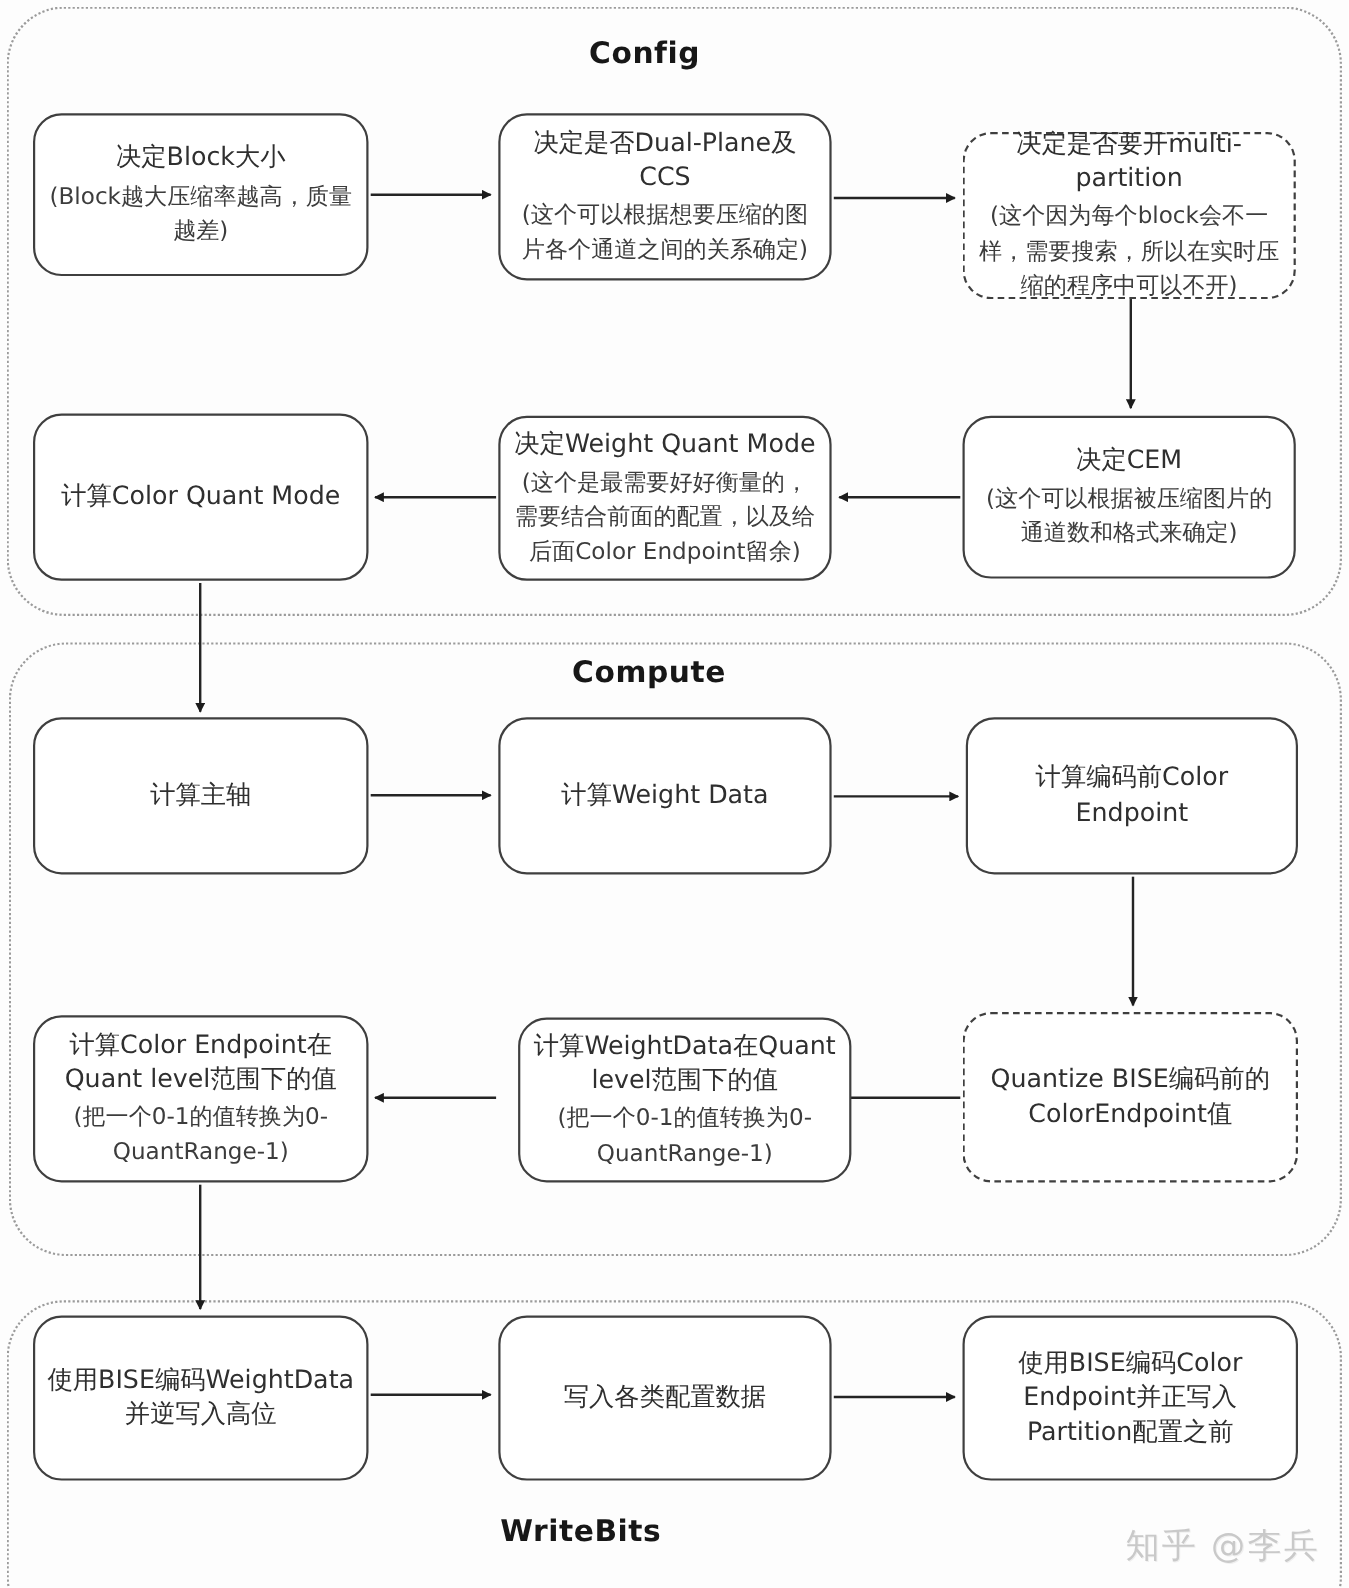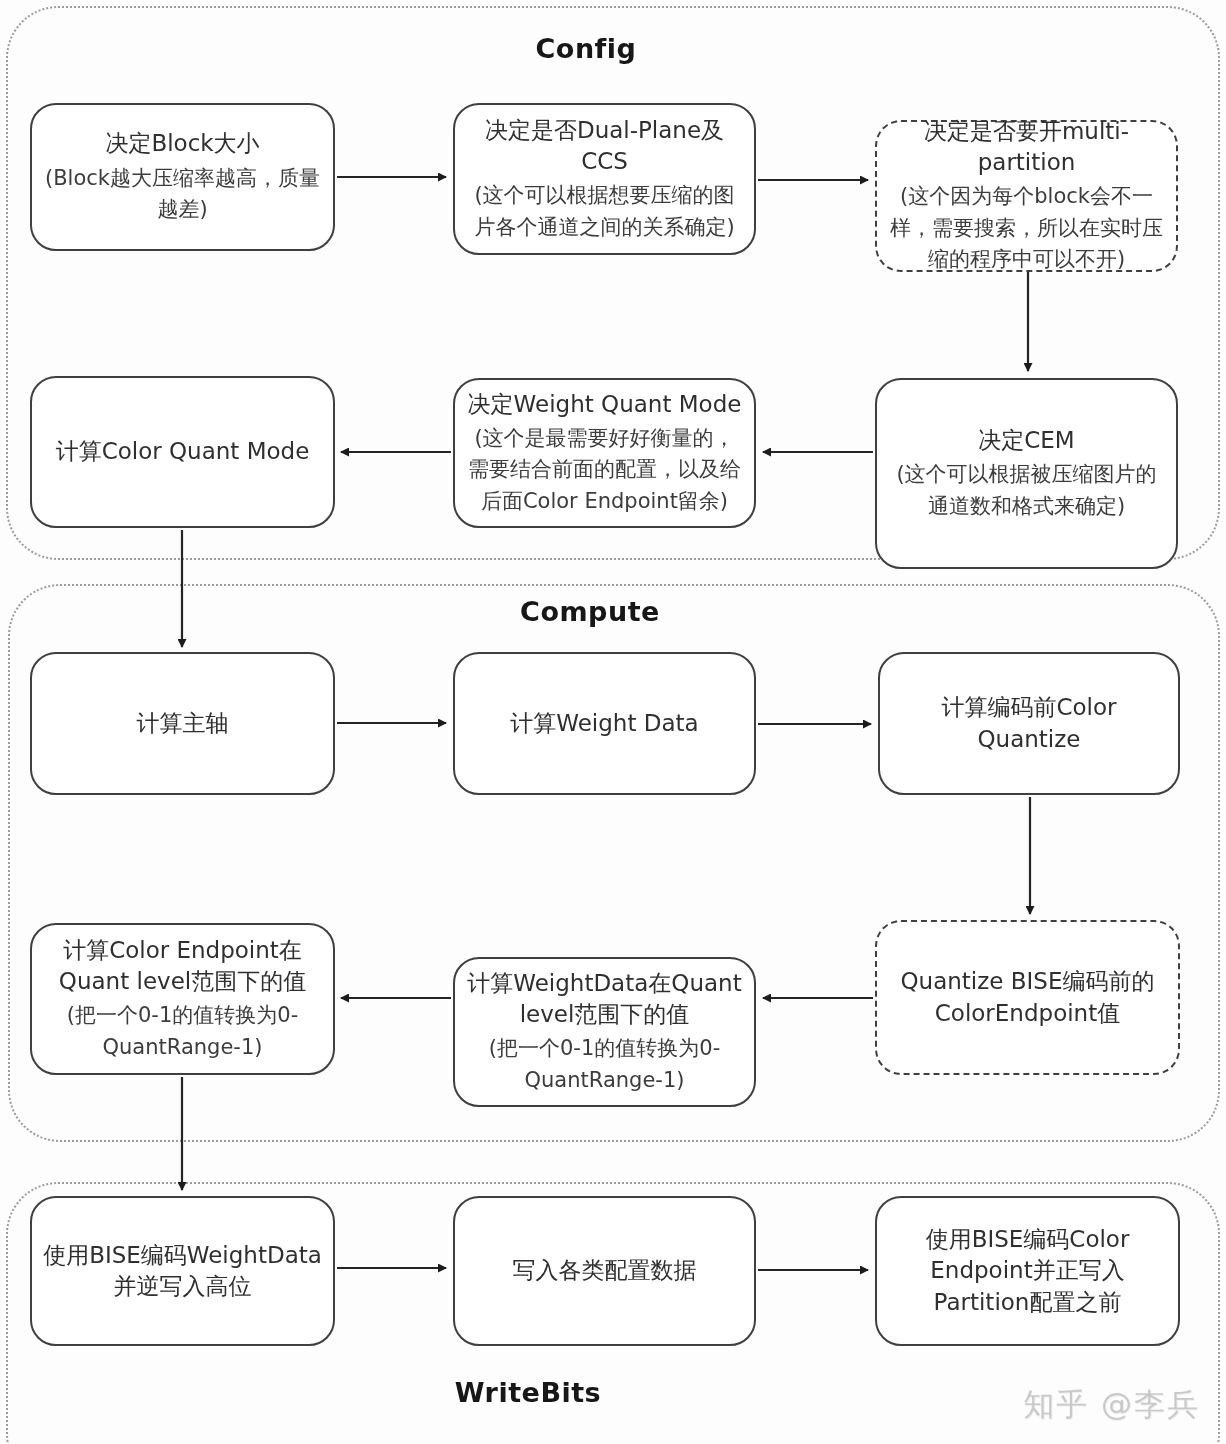--- a/index.html
+++ b/index.html
@@ -72,43 +72,43 @@
   </div>
 
   <div class="node" style="left:30px;top:376px;width:305px;height:152px;justify-content:center;">
     <span class="title">计算Color Quant Mode</span>
 
   </div>
   <div class="node" style="left:453px;top:378px;width:303px;height:150px;">
     <span class="title">决定Weight Quant Mode</span>
     <span class="note">(这个是最需要好好衡量的，需要结合前面的配置，以及给后面Color Endpoint留余)</span>
   </div>
-  <div class="node" style="left:875px;top:378px;width:303px;height:191px;">
+  <div class="node" style="left:875px;top:378px;width:303px;height:148px;">
     <span class="title">决定CEM</span>
     <span class="note">(这个可以根据被压缩图片的通道数和格式来确定)</span>
   </div>
 
   <div class="node" style="left:30px;top:652px;width:305px;height:143px;">
     <span class="title">计算主轴</span>
 
   </div>
   <div class="node" style="left:453px;top:652px;width:303px;height:143px;">
     <span class="title">计算Weight Data</span>
 
   </div>
   <div class="node" style="left:878px;top:652px;width:302px;height:143px;">
-    <span class="title">计算编码前Color Quantize</span>
+    <span class="title">计算编码前Color Endpoint</span>
 
   </div>
 
   <div class="node" style="left:30px;top:923px;width:305px;height:152px;">
     <span class="title">计算Color Endpoint在Quant level范围下的值</span>
     <span class="note">(把一个0-1的值转换为0-QuantRange-1)</span>
   </div>
-  <div class="node" style="left:453px;top:925px;width:303px;height:150px;margin-top:32px;">
+  <div class="node" style="left:471px;top:925px;width:303px;height:150px;">
     <span class="title">计算WeightData在Quant level范围下的值</span>
     <span class="note">(把一个0-1的值转换为0-QuantRange-1)</span>
   </div>
   <div class="node dashed" style="left:875px;top:920px;width:305px;height:155px;">
     <span class="title">Quantize BISE编码前的ColorEndpoint值</span>
   </div>
 
   <div class="node" style="left:30px;top:1196px;width:305px;height:150px;">
     <span class="title">使用BISE编码WeightData并逆写入高位</span>
 

